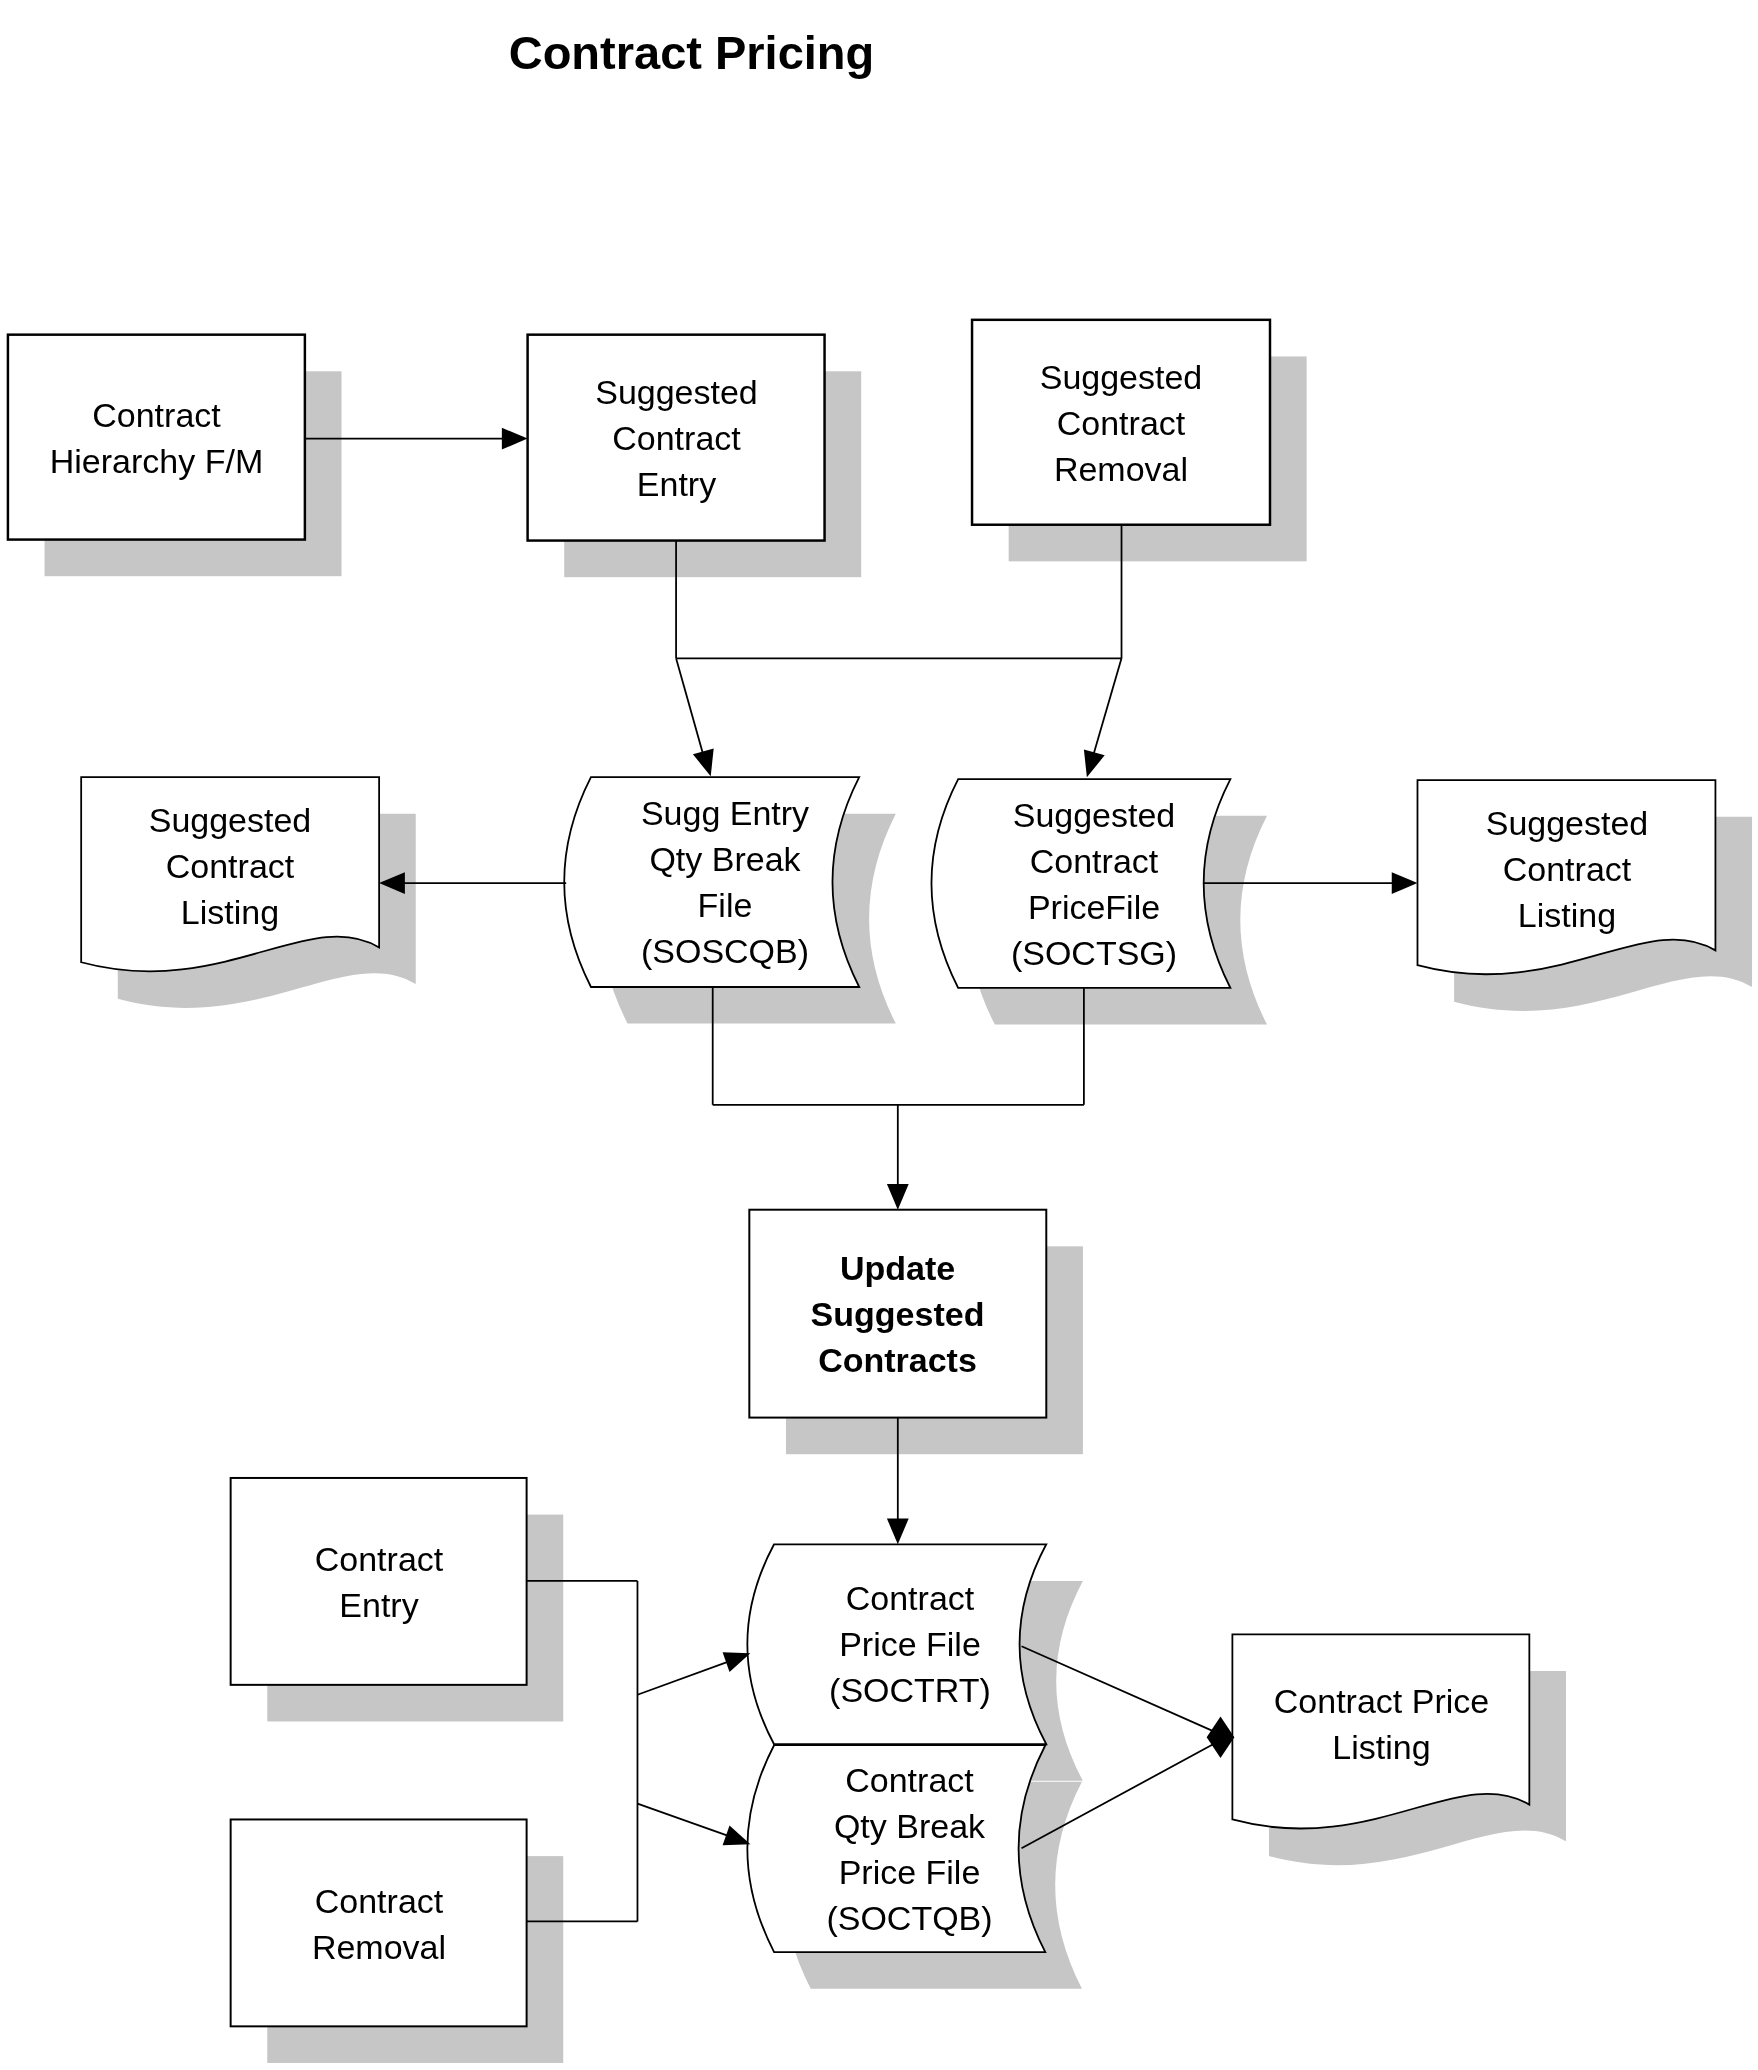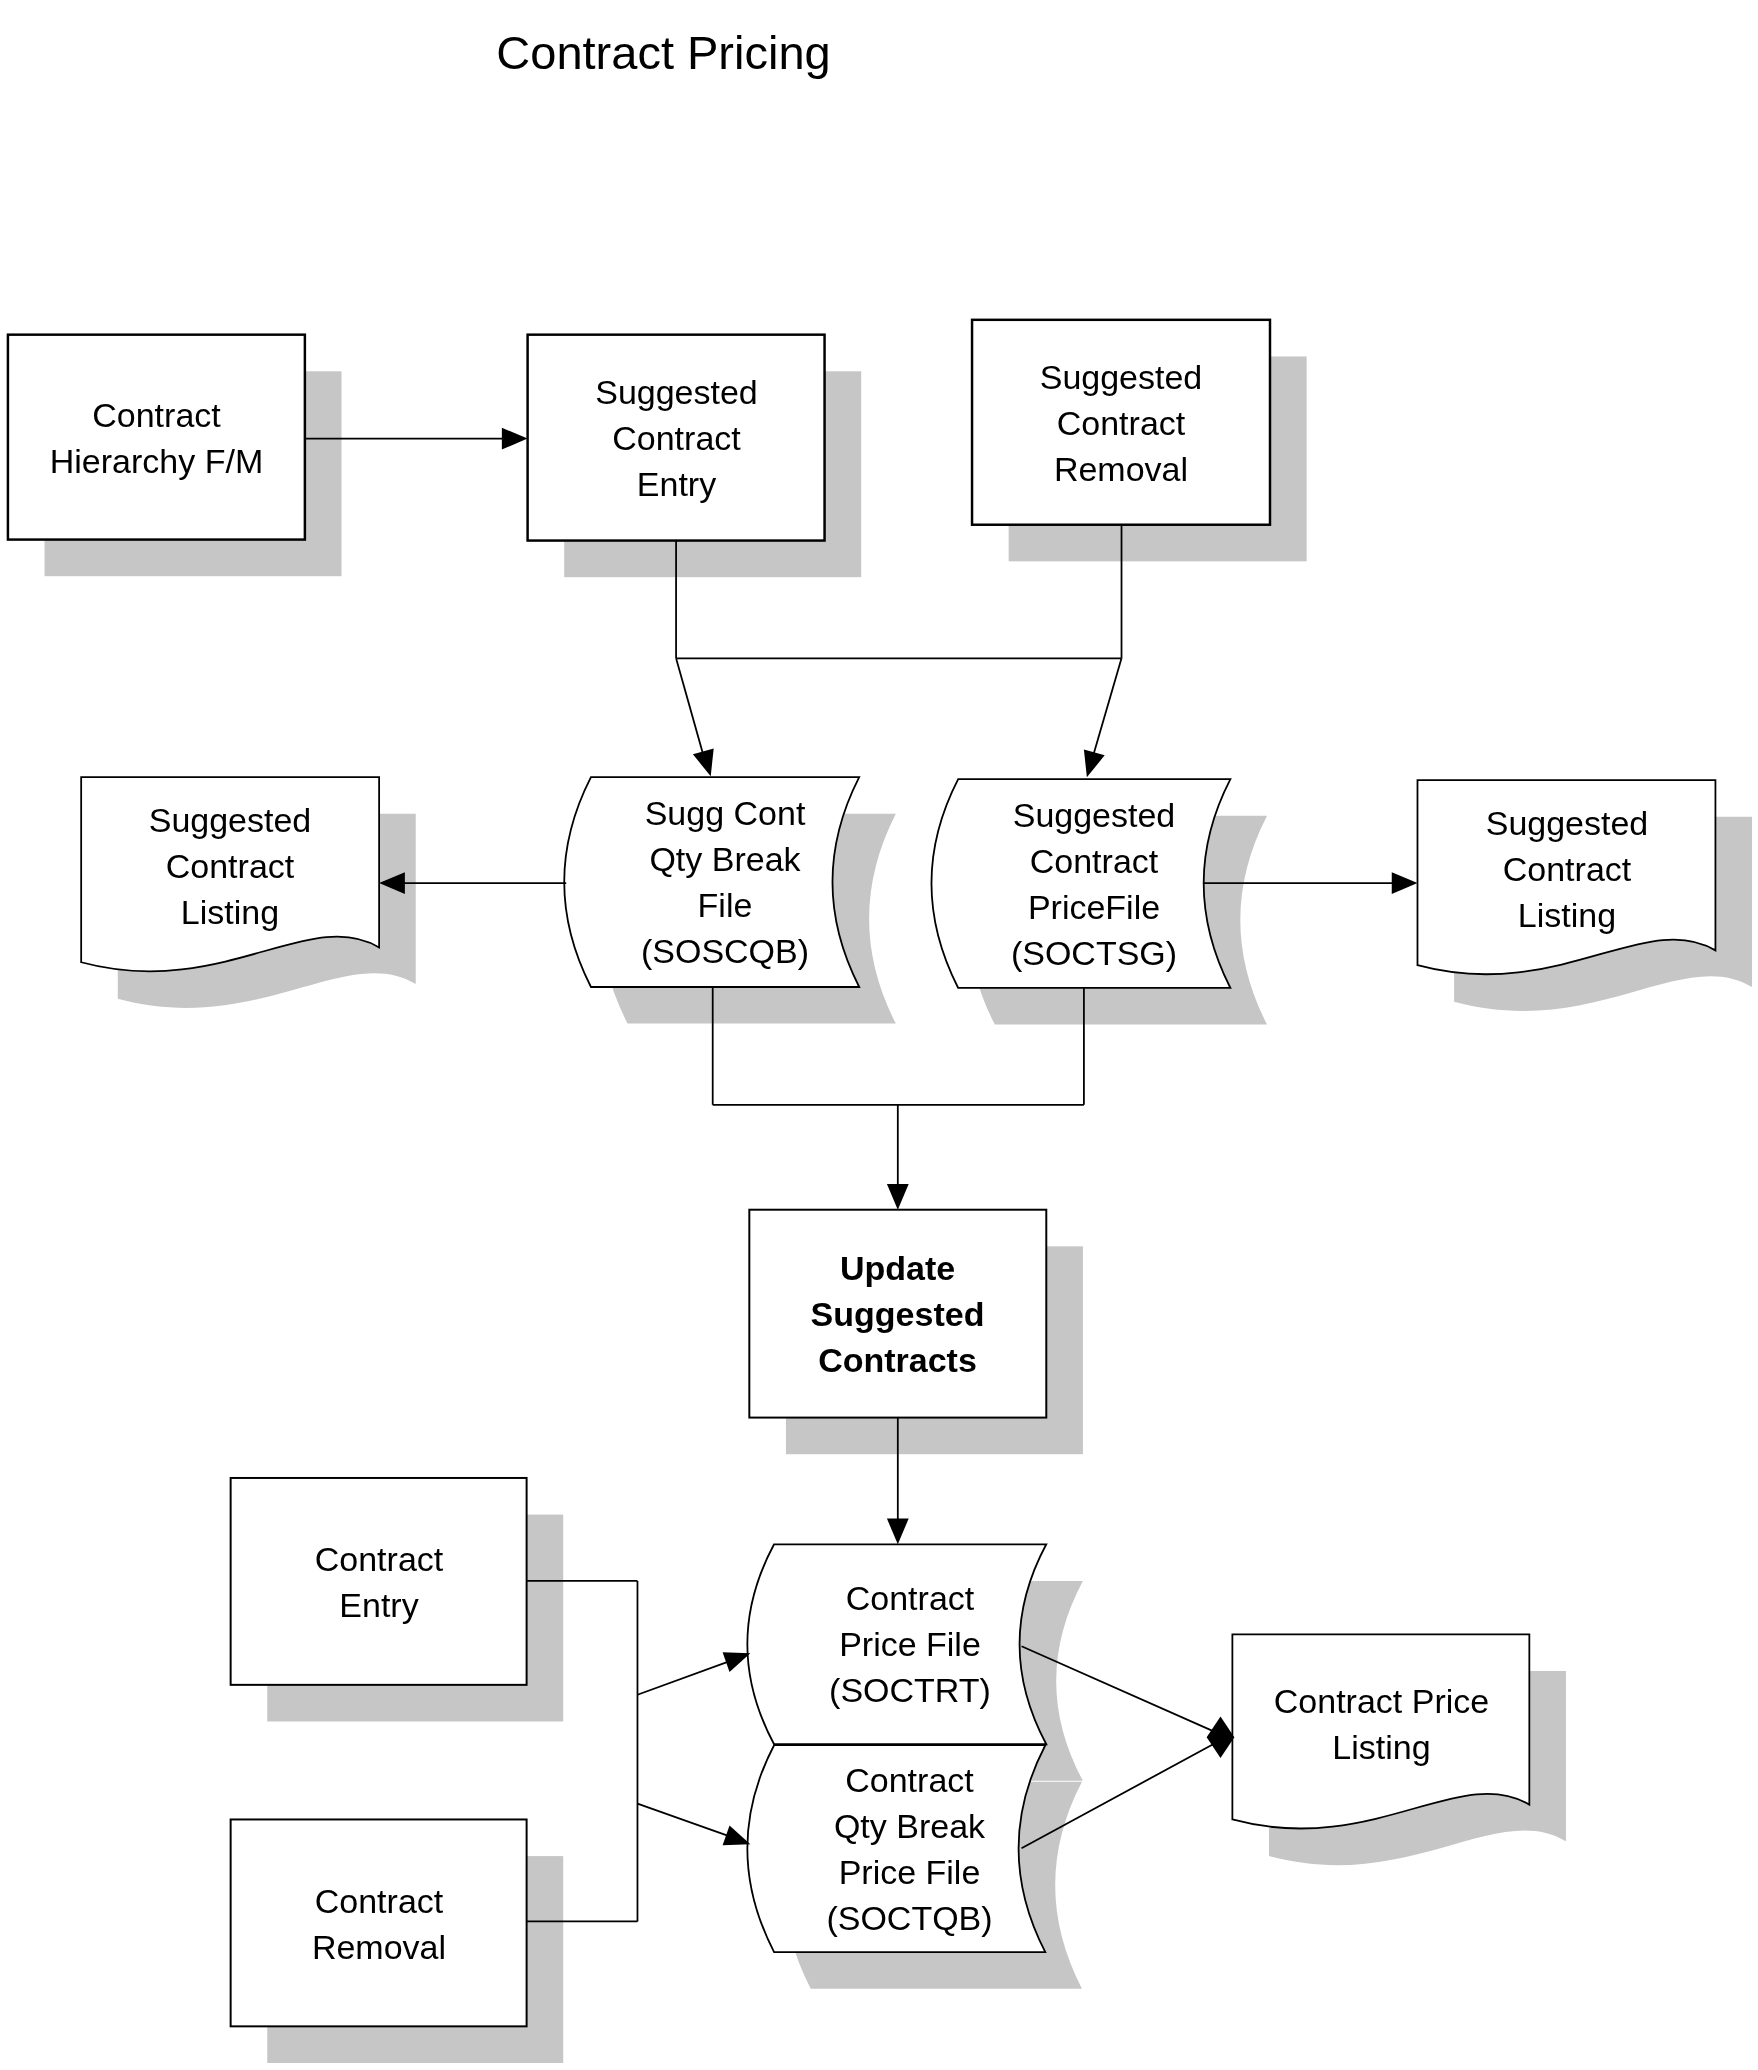--- a/index.html
+++ b/index.html
@@ -17,22 +17,23 @@
     display:flex;align-items:center;justify-content:center;
     text-align:center;
     white-space:pre;
     font-size:34px;line-height:46px;
     color:#000;
     pointer-events:none;
   }
   .title{
     position:absolute;
     display:flex;align-items:center;justify-content:center;
-    font-size:47px;font-weight:normal;
+    font-size:47px;font-weight:bold;
     white-space:pre;
+    padding-left:28px;
   }
 </style>
 </head>
 <body>
 
 <div id="canvas">
 
   <svg id="diagram-svg" width="1758" height="2070" viewBox="0 0 1776 2091">
 
     <g>
@@ -147,21 +148,21 @@
 Entry</div>
 
   <div class="label" style="left:972px;top:320px;width:298px;height:205px;">Suggested
 Contract
 Removal</div>
 
   <div class="label" style="left:81px;top:777px;width:298px;height:178px;">Suggested
 Contract
 Listing</div>
 
-  <div class="label" style="left:591px;top:777px;width:268px;height:210px;">Sugg Cont
+  <div class="label" style="left:591px;top:777px;width:268px;height:210px;">Sugg Entry
 Qty Break
 File
 (SOSCQB)</div>
 
   <div class="label" style="left:958px;top:779px;width:272px;height:209px;">Suggested
 Contract
 PriceFile
 (SOCTSG)</div>
 
   <div class="label" style="left:1418px;top:780px;width:298px;height:178px;">Suggested

